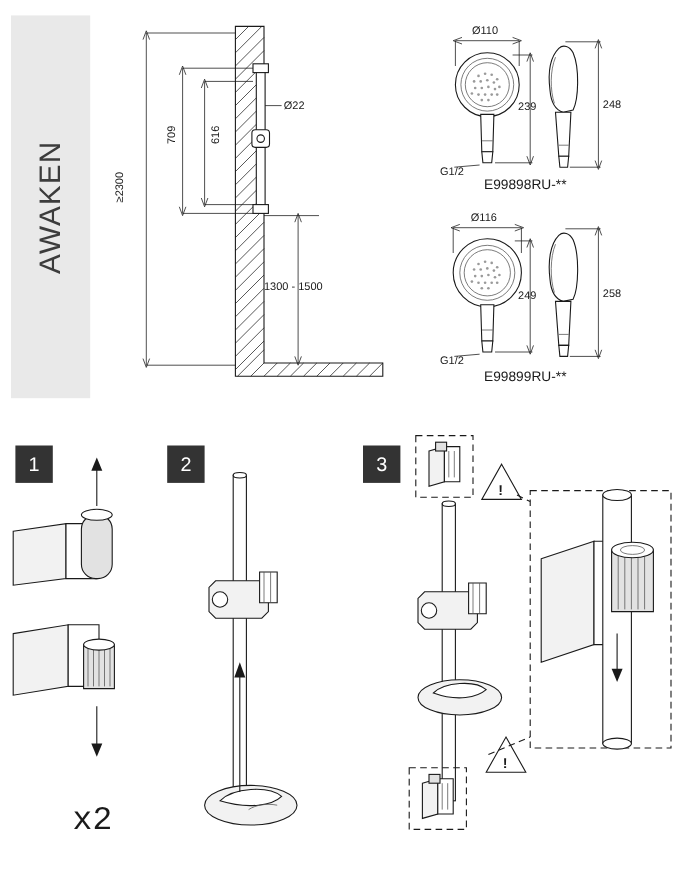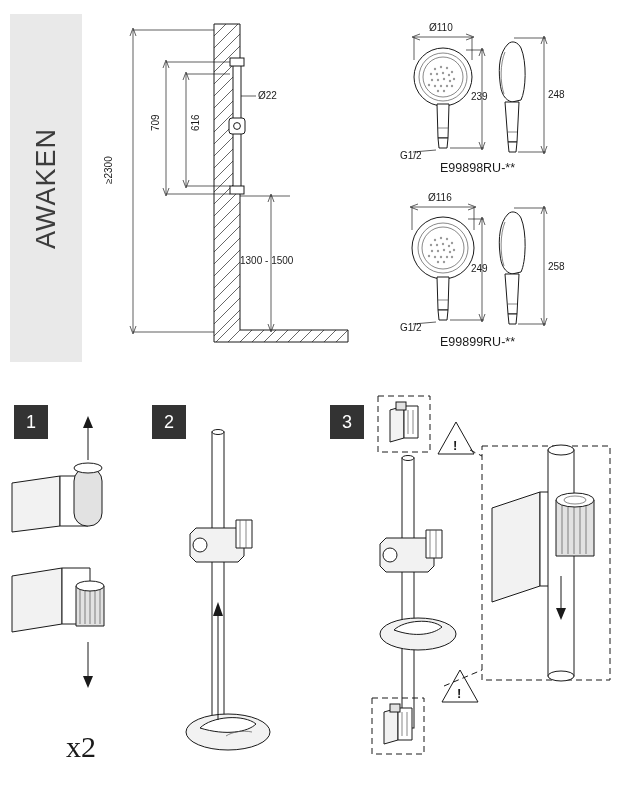--- a/index.html
+++ b/index.html
@@ -70,21 +70,21 @@
   }
   #step1-box { left: 14px; top: 405px; }
   #step2-box { left: 152px; top: 405px; }
   #step3-box { left: 330px; top: 405px; }
 
   .x2-label {
     position: absolute;
     left: 66px; top: 730px;
     font-size: 30px;
     color: #1a1a1a;
-    font-family: Liberation Serif, serif;
+    font-family: Liberation Mono, monospace;
   }
 </style>
 </head>
 <body>
 
 <div class="sheet">
 
   <div class="brand-bar"></div>
   <div class="brand-text">AWAKEN</div>
 

